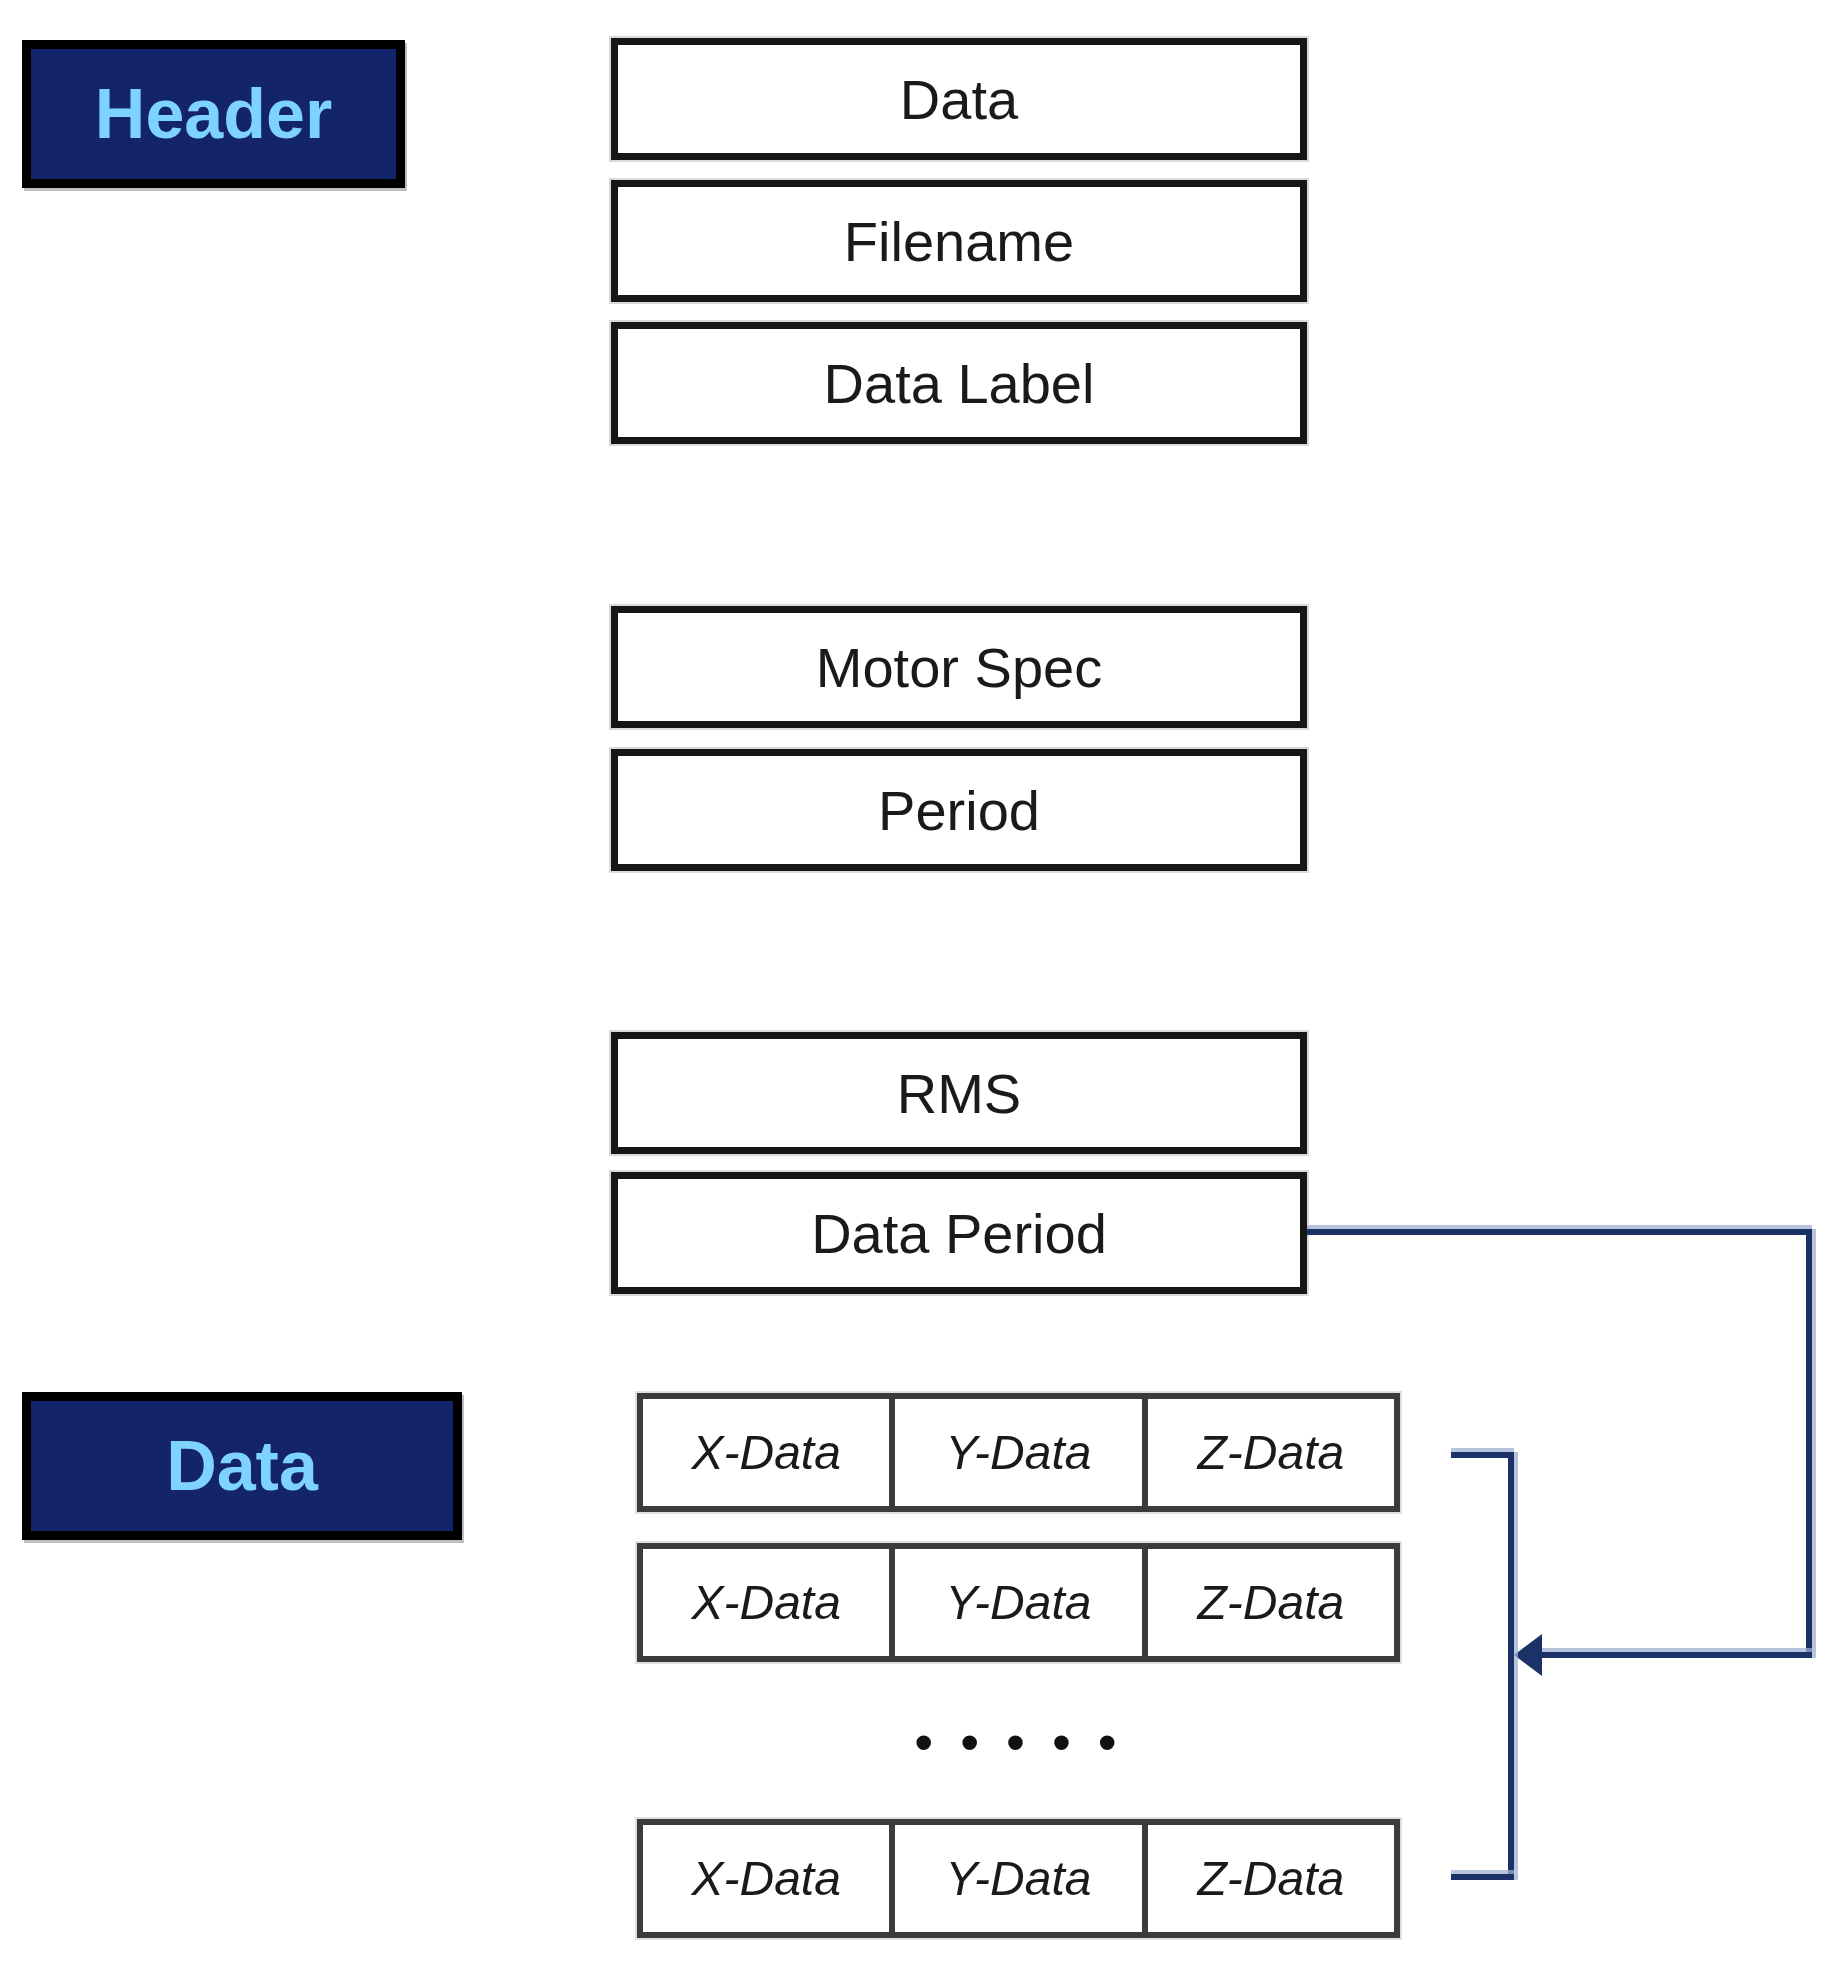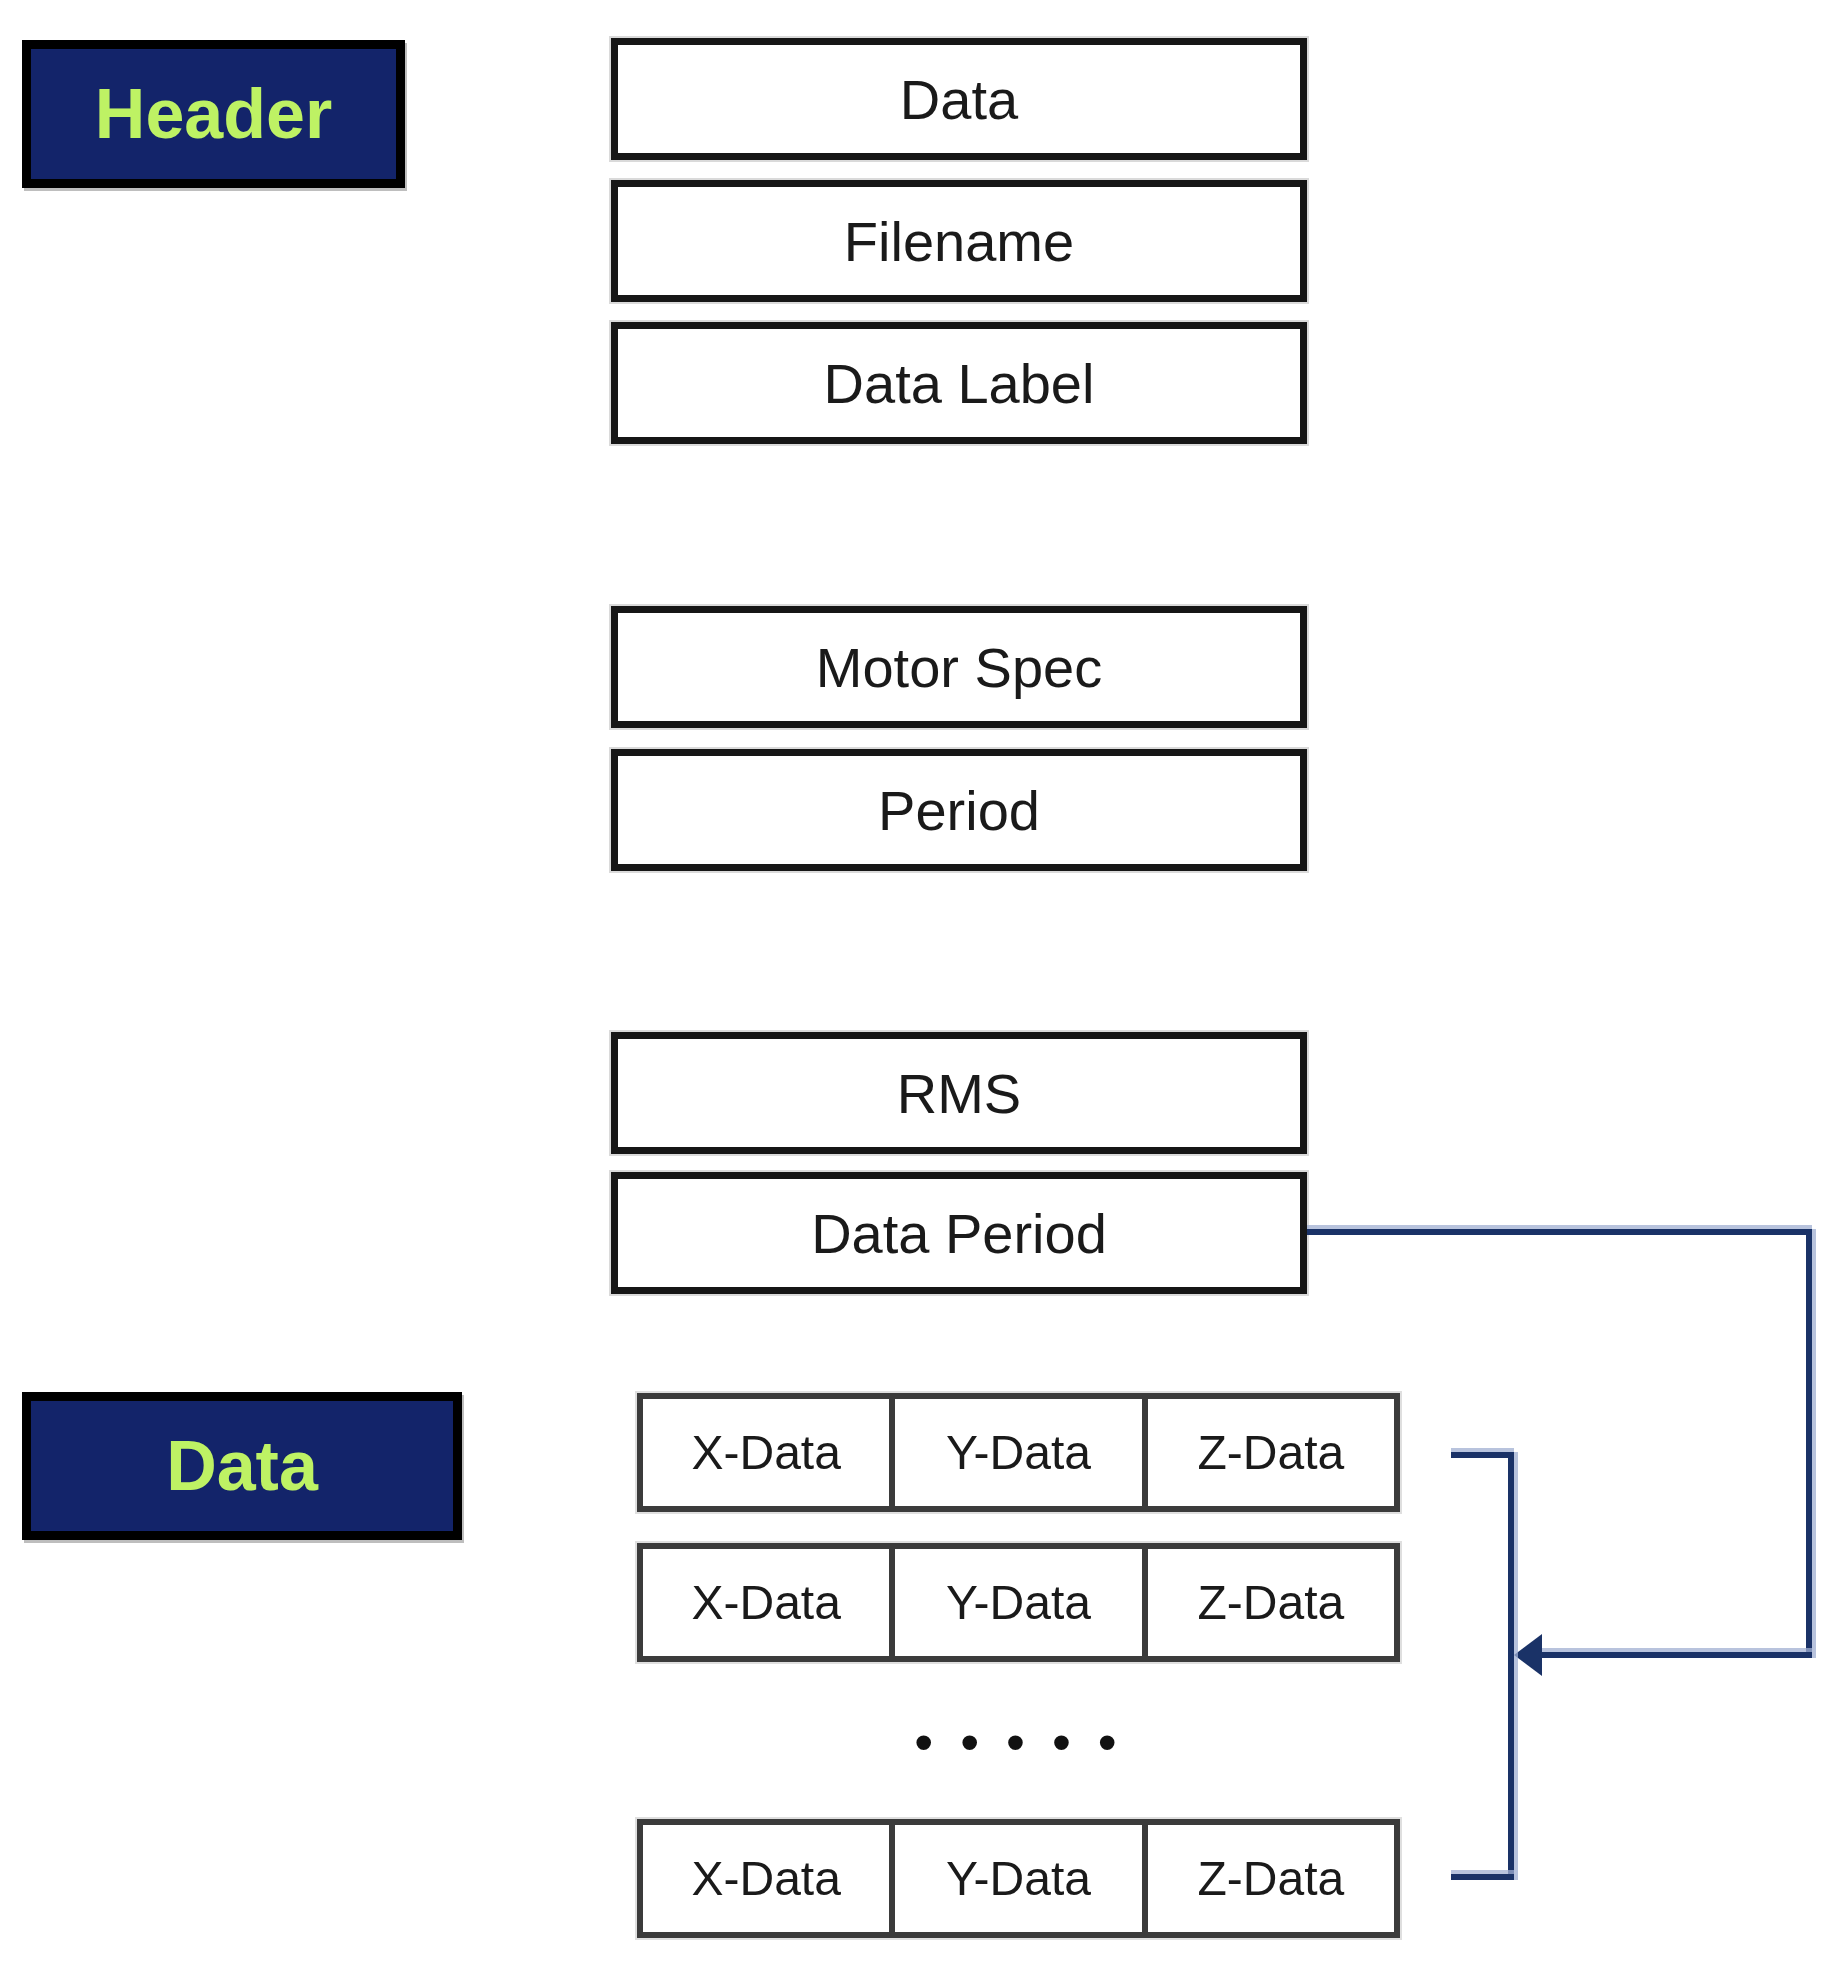--- a/index.html
+++ b/index.html
@@ -10,21 +10,21 @@
     background: #ffffff;
     font-family: "Liberation Sans", sans-serif;
     overflow: hidden;
   }
   
   .navy-box {
     position: absolute;
     box-sizing: border-box;
     background: #13246a;
     border: 9px solid #000000;
-    color: #bef264;
+    color: #7dd3fc;
     font-weight: bold;
     font-size: 70px;
     display: flex;
     align-items: center;
     justify-content: center;
     box-shadow: 2px 3px 0 rgba(110,110,110,0.45);
   }
   .header-label { left: 22px; top: 40px;  width: 383px; height: 148px; }
   .data-label   { left: 22px; top: 1392px; width: 440px; height: 148px; }
 
@@ -58,20 +58,21 @@
     box-shadow: 0 0 0 2px rgba(150,150,150,0.3);
   }
   .cell {
     flex: 1 1 0;
     display: flex;
     align-items: center;
     justify-content: center;
     font-size: 48px;
     color: #1a1a1a;
     border-left: 6px solid #3b3b3b;
+    font-style: italic;
   }
   .cell:first-child { border-left: none; }
 
   .dots {
     position: absolute;
     left: 637px;
     top: 1712px;
     width: 763px;
     height: 60px;
     line-height: 60px;

